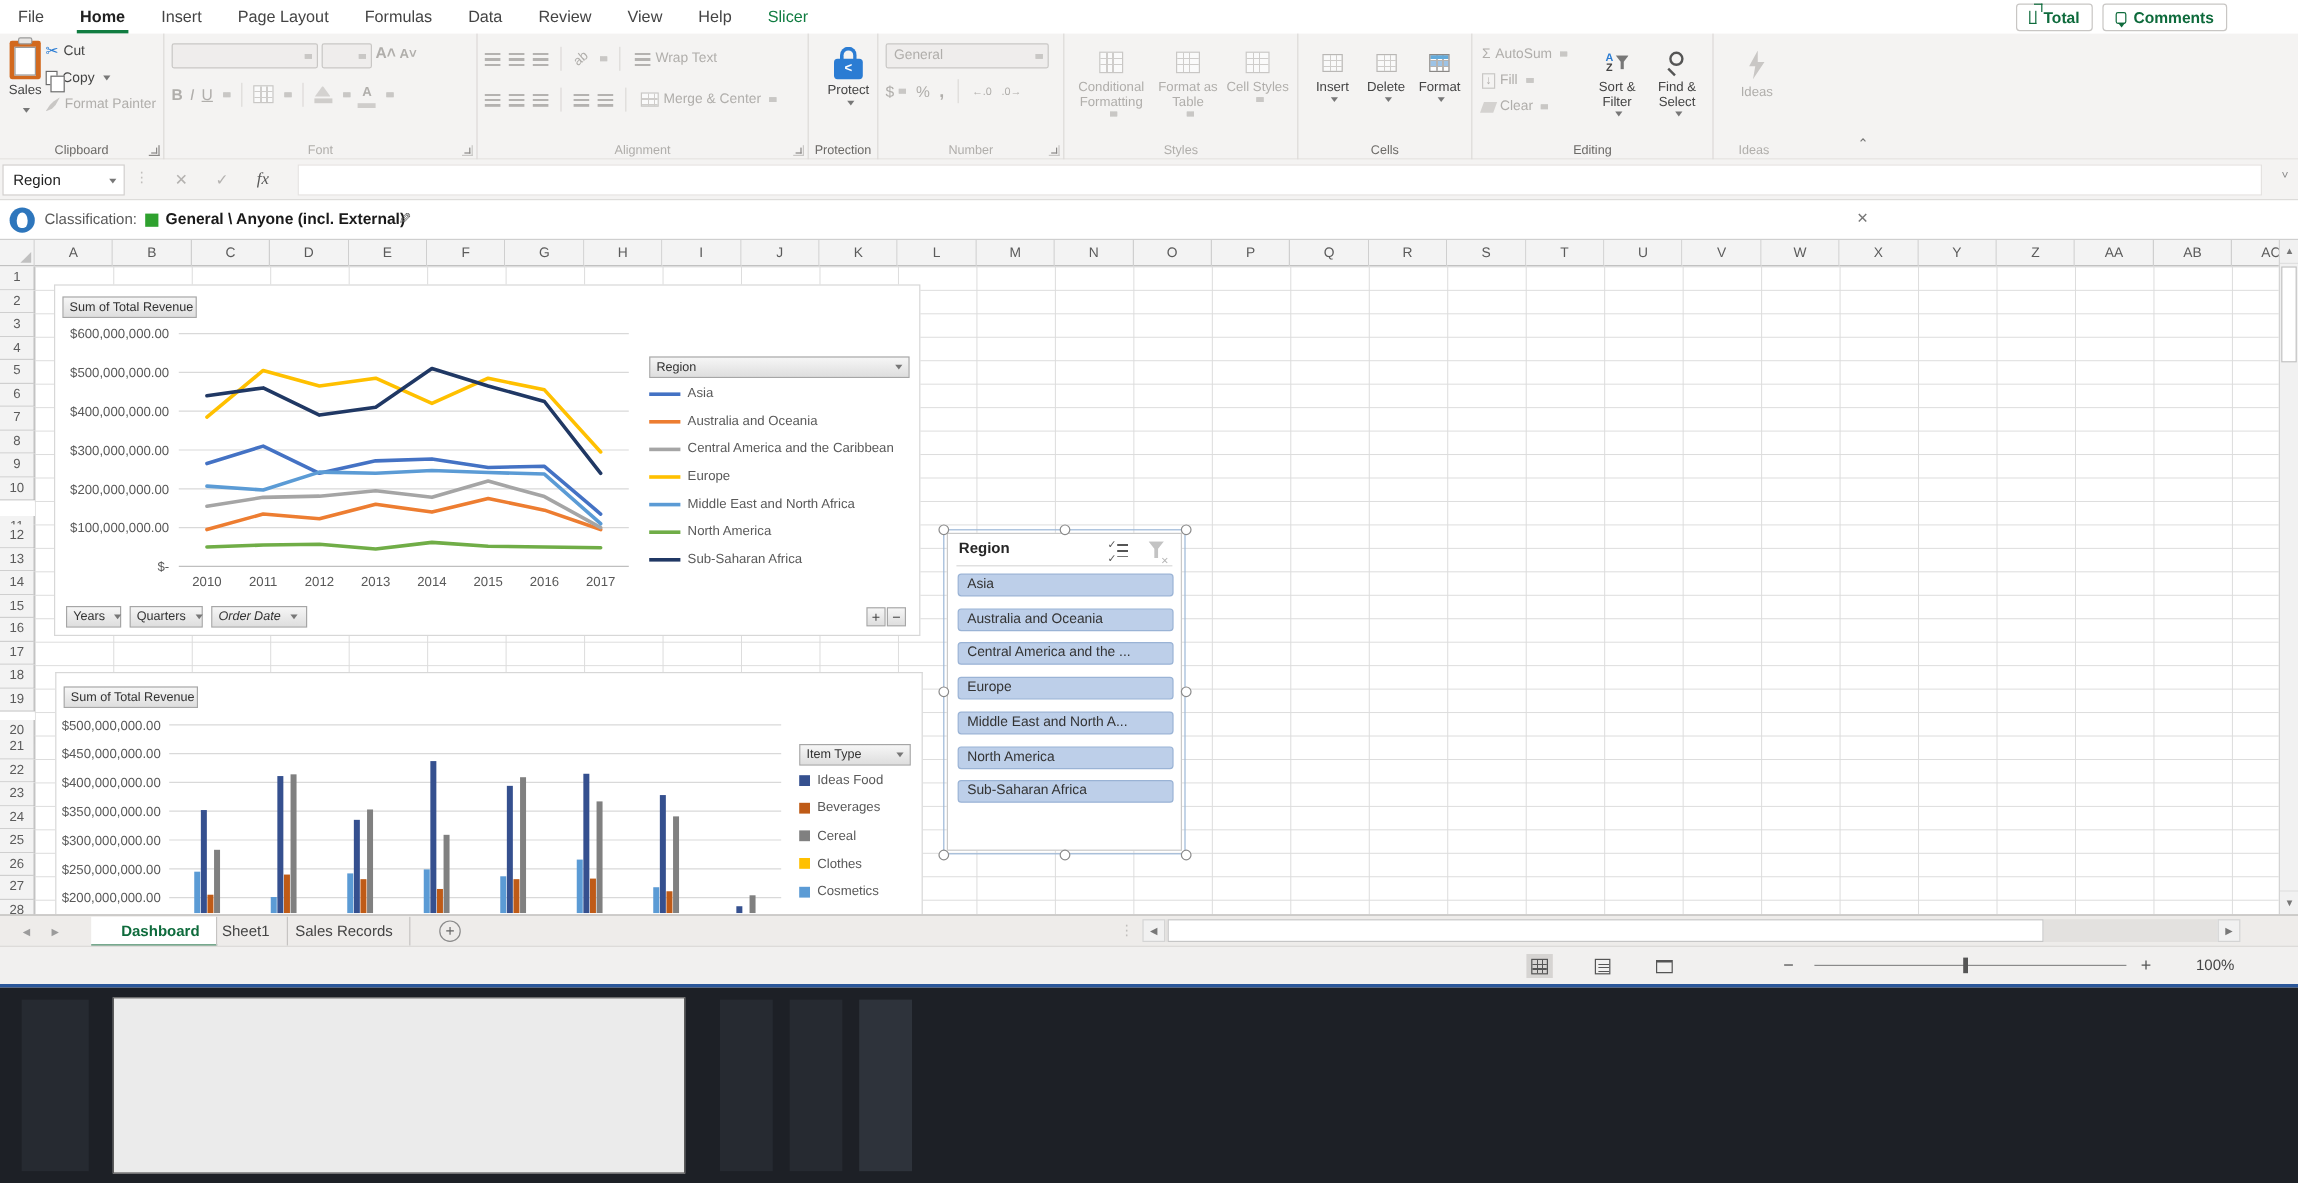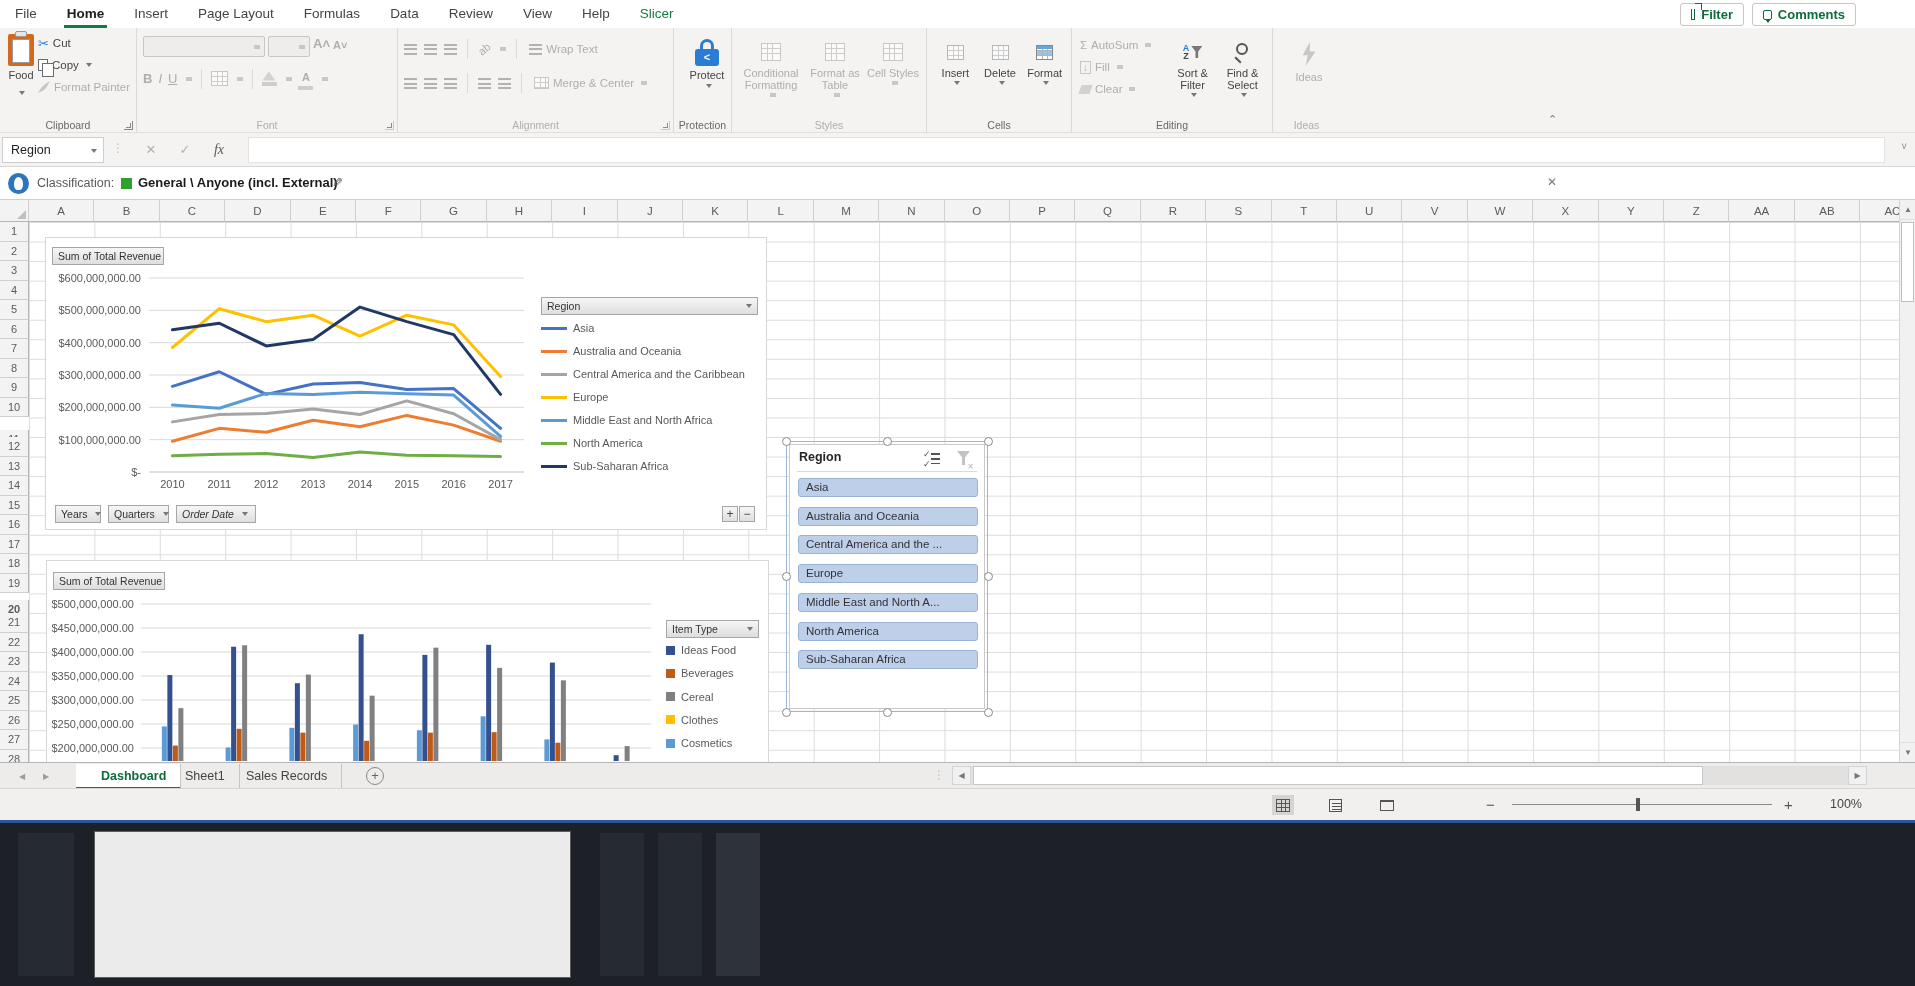--- a/index.html
+++ b/index.html
@@ -111,39 +111,39 @@
       <div class="rtab">Data</div>
       <div class="rtab">Review</div>
       <div class="rtab">View</div>
       <div class="rtab">Help</div>
       <div class="rtab ctx">Slicer</div>
     </div>
   <div class="pillbtn" style="left:1680px;width:64px">
     <span style="display:inline-block;width:11px;height:11px;border:1.5px solid #0e6b3c;border-top:none;position:relative">
         <span style="position:absolute;left:3px;top:-6px;width:7px;height:7px;border-top:1.5px solid #0e6b3c;border-right:1.5px solid #0e6b3c;transform:rotate(-0deg)"></span>
       </span>
-    <span>Filter</span>
+    <span>Total</span>
   </div>
   <div class="pillbtn" style="left:1752px;width:104px">
     <span style="display:inline-block;width:12px;height:10px;border:1.5px solid #0e6b3c;border-radius:2px;position:relative">
         <span style="position:absolute;left:1px;bottom:-4px;width:0;height:0;border-left:3px solid transparent;border-right:3px solid transparent;border-top:4px solid #0e6b3c"></span>
       </span>
     <span>Comments</span>
   </div>
 
   <div class="ribbon">
 
     <div class="rgroup" style="width:137px">
       <div style="display:flex">
         <div style="width:44px;text-align:center">
           <div class="clipb" style="margin:2px auto 0">
               <span class="cl"></span>
               <span class="pg"></span>
             </div>
-          <div style="font-size:11px;color:#444;margin-top:3px">Food</div>
+          <div style="font-size:11px;color:#444;margin-top:3px">Sales</div>
           <span class="caret"></span>
         </div>
         <div>
           <div class="sbtn">
               <span style="color:#2b7cd3;font-size:13px">✂</span>
               <span>Cut</span>
             </div>
           <div class="sbtn">
               <span class="copyic"></span>
               <span>Copy</span>
@@ -230,20 +230,36 @@
               <span class="shack"></span>
               <span class="body">&lt;</span>
             </span>
           </div>
         <span>Protect</span>
         <span class="caret" style="margin-top:3px"></span>
       </div>
       <div class="glabel">Protection</div>
     </div>
 
+    <div class="rgroup dis" style="width:155px">
+      <div class="combo" style="width:136px;margin-top:4px;font-size:11.5px;line-height:19px;padding-left:6px">
+        <span>General</span><span class="caret lt"></span>
+      </div>
+      <div style="display:flex;align-items:center;gap:8px;margin-top:9px;font-size:13px">
+        <span>$</span>
+          <span class="caret lt" style="margin-left:-4px"></span>
+        <span>%</span>
+        <span style="font-weight:bold;font-size:15px">,</span>
+        <span class="vline"></span>
+        <span style="font-size:9px">←.0</span>
+        <span style="font-size:9px">.0→</span>
+      </div>
+      <div class="glabel">Number</div>
+      <span class="launcher"></span>
+    </div>
 
     <div class="rgroup dis" style="width:195px">
       <div style="display:flex">
         <div class="bigbtn" style="width:66px">
           <div class="bic">
               <span class="gridic" style="width:20px;height:18px"></span>
             </div>
           <span>Conditional Formatting</span>
             <span class="caret lt" style="margin-top:2px"></span>
         </div>
@@ -418,21 +434,21 @@
         <div class="rowhead" style="top: 197.95px; height: 19.55px; line-height: 19.55px;">10</div>
         <div class="rowhead" style="top: 230px; height: 19.55px; line-height: 19.55px;">11</div>
         <div class="rowhead" style="top: 237.05px; height: 19.55px; line-height: 19.55px;">12</div>
         <div class="rowhead" style="top: 256.6px; height: 19.55px; line-height: 19.55px;">13</div>
         <div class="rowhead" style="top: 276.15px; height: 19.55px; line-height: 19.55px;">14</div>
         <div class="rowhead" style="top: 295.7px; height: 19.55px; line-height: 19.55px;">15</div>
         <div class="rowhead" style="top: 315.25px; height: 19.55px; line-height: 19.55px;">16</div>
         <div class="rowhead" style="top: 334.8px; height: 19.55px; line-height: 19.55px;">17</div>
         <div class="rowhead" style="top: 354.35px; height: 19.55px; line-height: 19.55px;">18</div>
         <div class="rowhead" style="top: 373.9px; height: 19.55px; line-height: 19.55px;">19</div>
-        <div class="rowhead" style="top: 400px; height: 19.55px; line-height: 19.55px; font-weight: bold;">20</div>
+        <div class="rowhead" style="top: 400px; height: 19.55px; line-height: 19.55px;">20</div>
         <div class="rowhead" style="top: 413px; height: 19.55px; line-height: 19.55px;">21</div>
         <div class="rowhead" style="top: 432.55px; height: 19.55px; line-height: 19.55px;">22</div>
         <div class="rowhead" style="top: 452.1px; height: 19.55px; line-height: 19.55px;">23</div>
         <div class="rowhead" style="top: 471.65px; height: 19.55px; line-height: 19.55px;">24</div>
         <div class="rowhead" style="top: 491.2px; height: 19.55px; line-height: 19.55px;">25</div>
         <div class="rowhead" style="top: 510.75px; height: 19.55px; line-height: 19.55px;">26</div>
         <div class="rowhead" style="top: 530.3px; height: 19.55px; line-height: 19.55px;">27</div>
         <div class="rowhead" style="top: 549.85px; height: 19.55px; line-height: 19.55px;">28</div>
       </div>
     <div class="cellsbg"></div>

